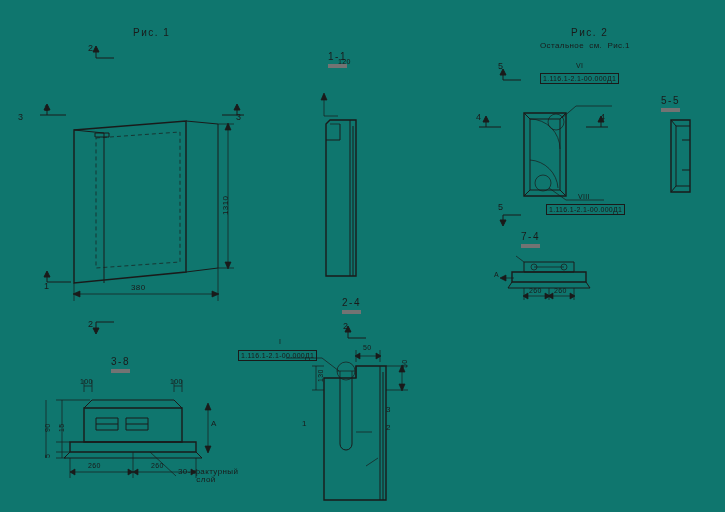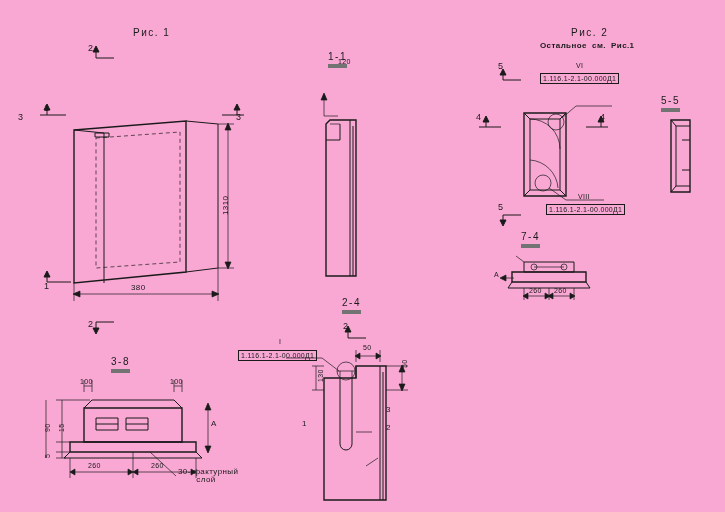--- a/index.html
+++ b/index.html
@@ -1,16 +1,16 @@
 <!DOCTYPE html>
 <html><head>
 <meta charset="utf-8">
 <style>
   html,body{margin:0;padding:0;background:#ffffff;}
-  #page{position:relative;width:725px;height:512px;background:#f9a8d4;
+  #page{position:relative;width:725px;height:512px;background:#0f766e;
         font-family:"Liberation Sans", sans-serif;color:#1a1a1a;overflow:hidden;}
   .lbl{position:absolute;white-space:pre;line-height:1.05;}
   .t{font-size:9px;letter-spacing:.5px;}
   .t8{font-size:8px;letter-spacing:.4px;}
   .t7{font-size:7px;letter-spacing:.3px;}
   .ttl{font-size:10px;letter-spacing:1.5px;}
   .rot{transform-origin:left top;}
   .u{border-bottom:4px solid #737373;padding-bottom:1px;}
   svg{position:absolute;left:0;top:0;}
   .s{stroke:#1a1a1a;fill:none;}
@@ -291,21 +291,21 @@
   <div class="lbl t" style="left:236px;top:113px;">3</div>
   <div class="lbl t" style="left:44px;top:104px;">1</div>
   <div class="lbl t" style="left:44px;top:282px;">1</div>
   <div class="lbl t8 rot" style="left:222px;top:215px;transform:rotate(-90deg);">1310</div>
   <div class="lbl t8" style="left:131px;top:284px;">380</div>
 
   <div class="lbl ttl u" style="left:328px;top:52px;">1-1</div>
   <div class="lbl t7" style="left:338px;top:58px;">120</div>
 
   <div class="lbl ttl" style="left:571px;top:28px;">Рис. 2</div>
-  <div class="lbl t8" style="left:540px;top:42px;font-weight:bold;">Остальное  см.  Рис.1</div>
+  <div class="lbl t8" style="left:540px;top:42px;">Остальное  см.  Рис.1</div>
   <div class="lbl t" style="left:498px;top:62px;">5</div>
   <div class="lbl t" style="left:498px;top:203px;">5</div>
   <div class="lbl t" style="left:476px;top:113px;">4</div>
   <div class="lbl t" style="left:600px;top:113px;">4</div>
   <div class="lbl t7" style="left:576px;top:62px;">VI</div>
   <div class="lbl t7" style="left:540px;top:73px;border:1px solid #1a1a1a;padding:1px 2px;">1.116.1-2.1-00.000Д1</div>
   <div class="lbl t7" style="left:578px;top:193px;">VIII</div>
   <div class="lbl t7" style="left:546px;top:204px;border:1px solid #1a1a1a;padding:1px 2px;">1.116.1-2.1-00.000Д1</div>
 
   <div class="lbl ttl u" style="left:661px;top:96px;">5-5</div>

